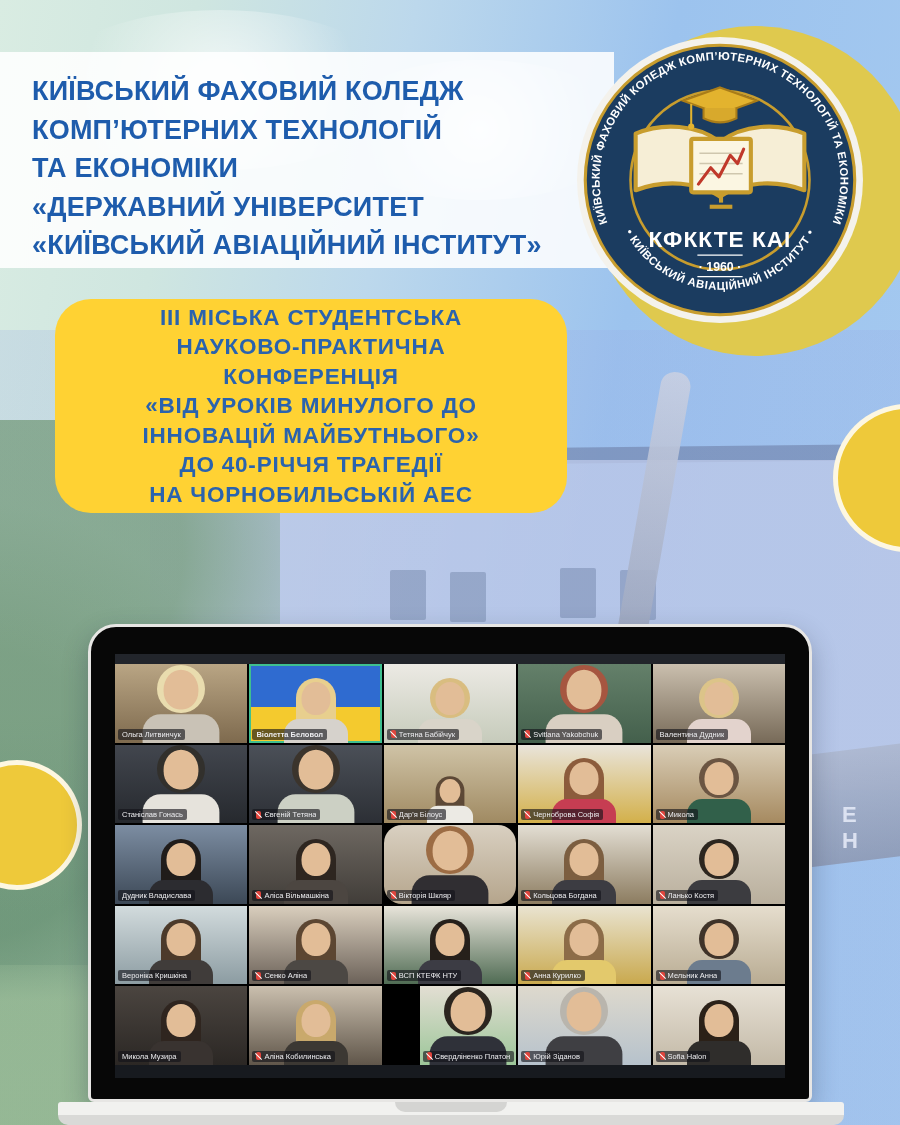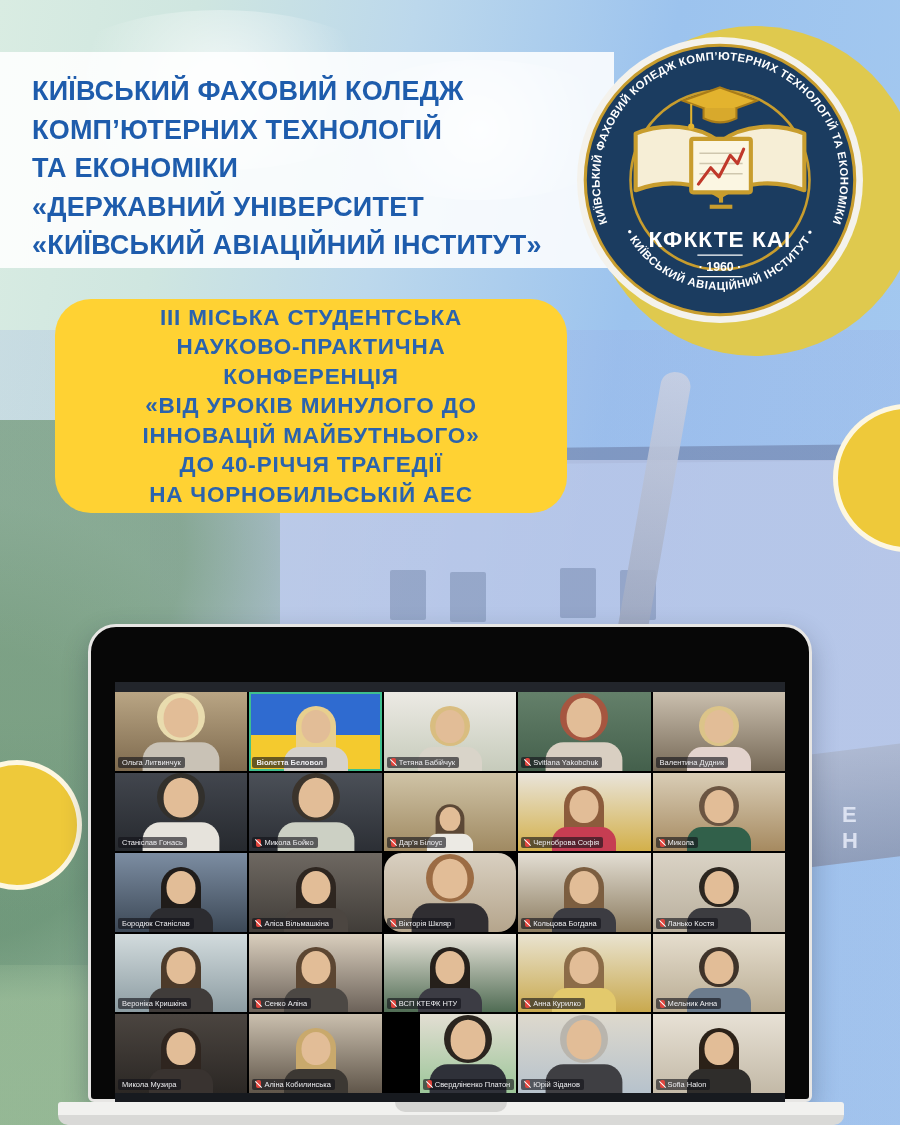--- a/index.html
+++ b/index.html
@@ -43,21 +43,21 @@
   .emblem{position:absolute;left:576px;top:36px;width:288px;height:288px;z-index:4;}
   
   .announce{position:absolute;left:55px;top:299px;width:512px;height:214px;background:#ffd233;border-radius:36px;
     z-index:3;display:flex;align-items:center;justify-content:center;}
   .announce p{margin:16px;text-align:center;font-size:22.5px;font-weight:bold;line-height:1.31;letter-spacing:.8px;
     white-space:pre-line;color:#2a63ae;}
   
   .laptop-shell{position:absolute;left:88px;top:624px;width:724px;height:478px;background:#070707;
     border:3px solid #e7e6e4;border-radius:28px 28px 6px 6px;box-sizing:border-box;z-index:5;
     box-shadow:0 10px 26px rgba(30,40,60,.30);}
-  .screen{position:absolute;left:115px;top:682px;width:670px;height:424px;background:#000;z-index:6;display:flex;flex-direction:column;}
+  .screen{position:absolute;left:115px;top:654px;width:670px;height:424px;background:#000;z-index:6;display:flex;flex-direction:column;}
   .chrome-top{height:10px;background:#22252b;}
   .chrome-bottom{height:13px;background:#171a1f;}
   .video-grid{flex:1;display:grid;grid-template-columns:repeat(5,1fr);grid-template-rows:repeat(5,1fr);
     gap:2px;background:#000;}
   .cell{position:relative;overflow:hidden;}
   .cell.active{outline:2px solid #3fbf8f;outline-offset:-2px;z-index:2;font-weight:bold;}
   .scene{position:absolute;bottom:0;left:50%;width:100px;height:70px;transform:translateX(-50%);transform-origin:50% 100%;}
   .sm .scene{transform:translateX(-50%) scale(.72);}
   .lg .scene{transform:translateX(-50%) scale(1.2);}
   .hair{position:absolute;left:50%;top:5px;transform:translateX(-50%);width:40px;height:40px;border-radius:50%;}
@@ -233,21 +233,21 @@
           </div>
         </div>
         <div class="cell lg" style="background: linear-gradient(rgb(75, 80, 88), rgb(44, 47, 53));">
           <div class="scene">
             <div class="hair short" style="background:#3b342c"></div>
             <div class="head"></div>
             <div class="torso" style="background:#ccd0c4"></div>
           </div>
           <div class="tag">
             <span class="mic-off"></span>
-            <span class="tag-text">Микола Бойко</span>
+            <span class="tag-text">Євгеній Тетяна</span>
           </div>
         </div>
         <div class="cell sm" style="background: linear-gradient(rgb(207, 195, 166), rgb(160, 138, 98));">
           <div class="scene">
             <div class="hair long" style="background:#5c4836"></div>
             <div class="head"></div>
             <div class="torso" style="background:#eceae4"></div>
           </div>
           <div class="tag">
             <span class="mic-off"></span>
@@ -276,21 +276,21 @@
             <span class="tag-text">Микола</span>
           </div>
         </div>
         <div class="cell md" style="background: linear-gradient(rgb(124, 141, 162), rgb(60, 72, 86));">
           <div class="scene">
             <div class="hair long" style="background:#201c1a"></div>
             <div class="head"></div>
             <div class="torso" style="background:#2c2c30"></div>
           </div>
           <div class="tag">
-            <span class="tag-text">Бородюк Станіслав</span>
+            <span class="tag-text">Дудник Владислава</span>
           </div>
         </div>
         <div class="cell md" style="background: linear-gradient(rgb(110, 104, 97), rgb(65, 61, 57));">
           <div class="scene">
             <div class="hair long" style="background:#2e2620"></div>
             <div class="head"></div>
             <div class="torso" style="background:#4c4641"></div>
           </div>
           <div class="tag">
             <span class="mic-off"></span>

